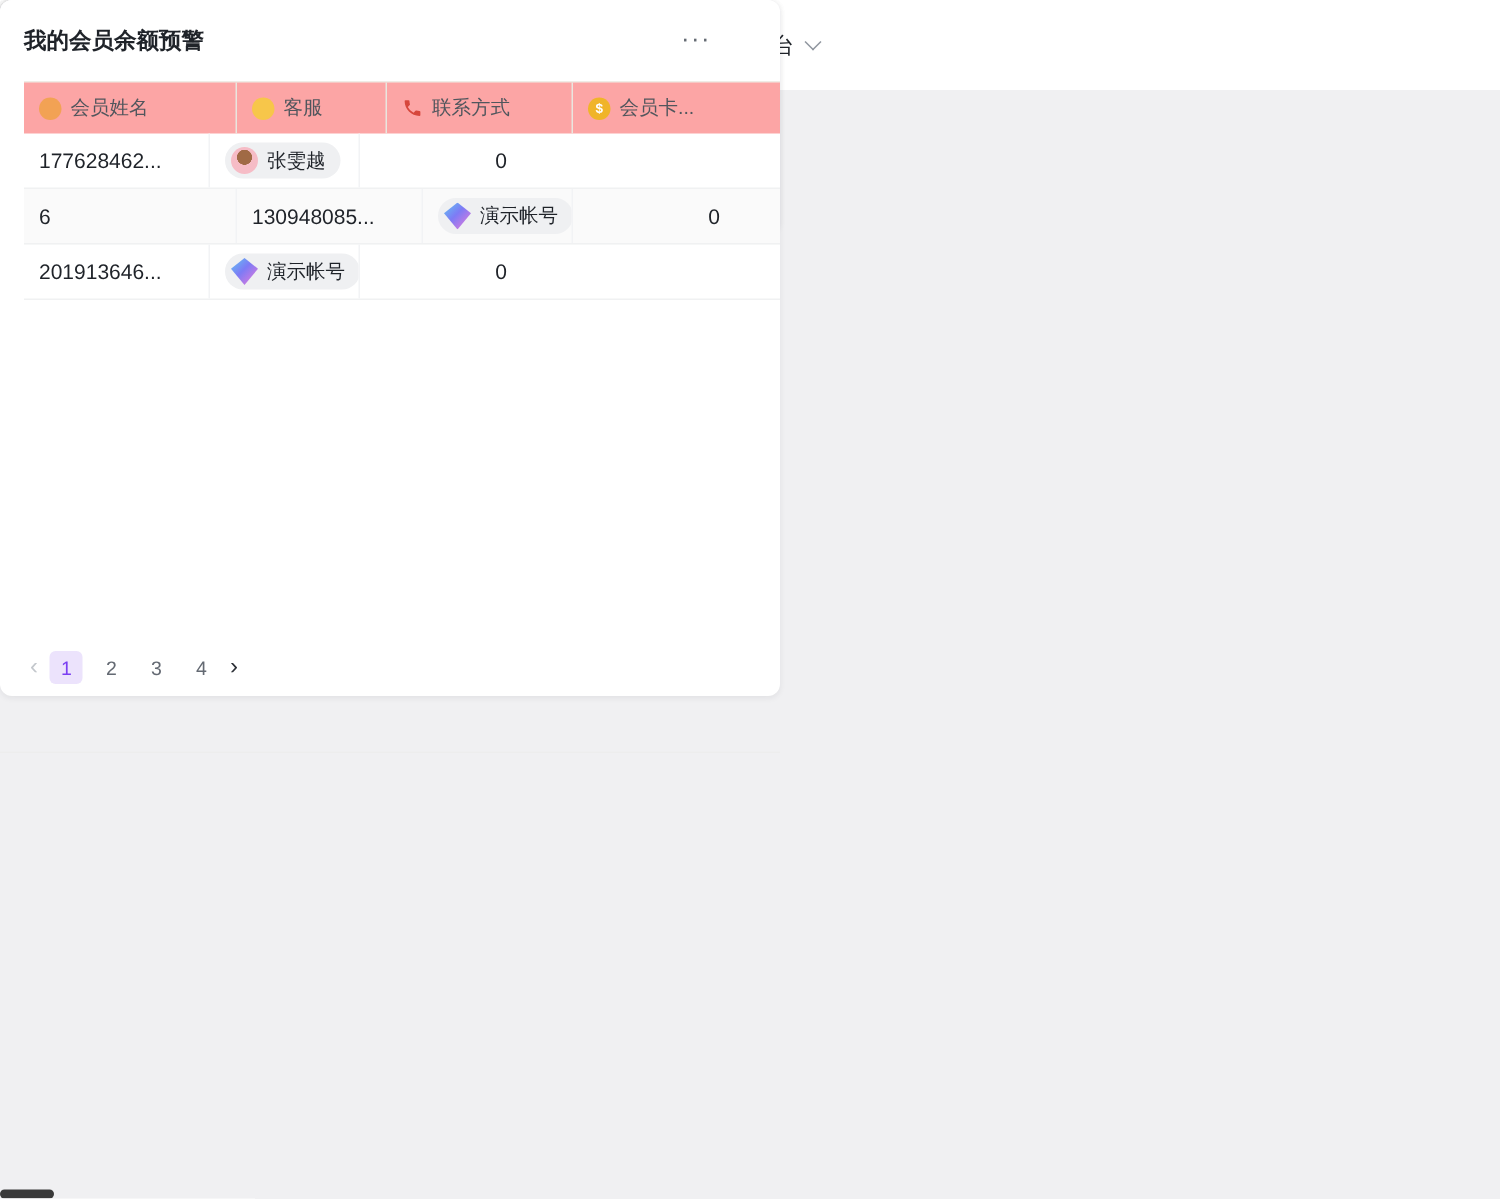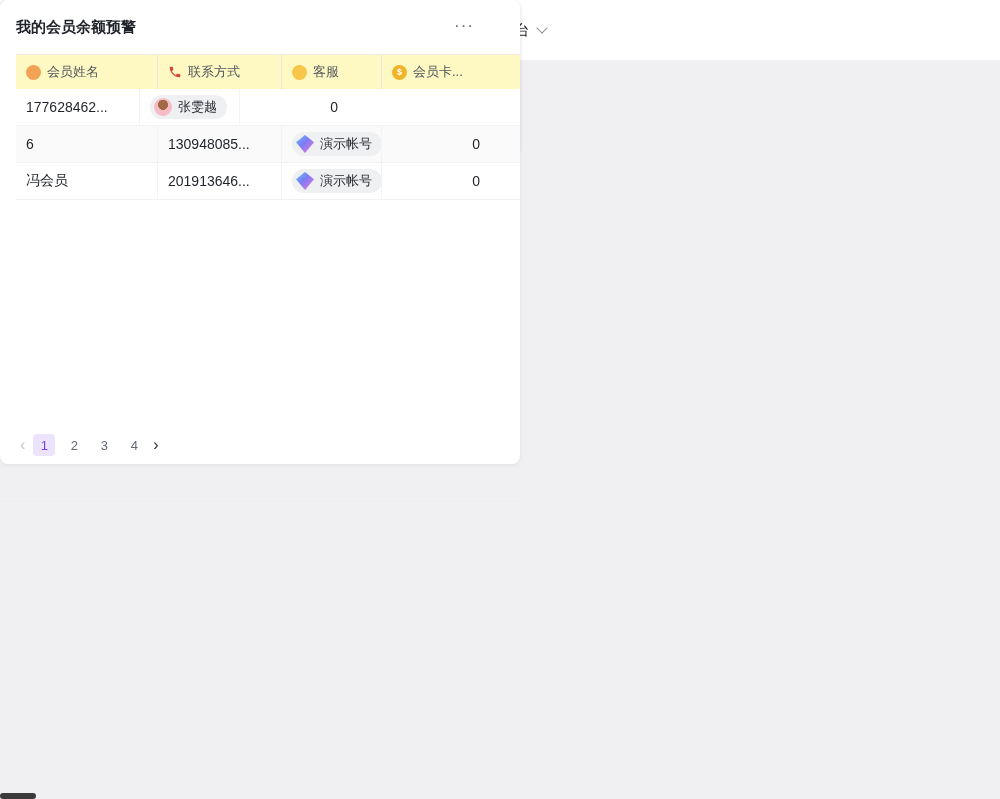--- a/index.html
+++ b/index.html
@@ -56,21 +56,21 @@
   .badge[data-status="expired"] { background:#9ca1a8; }
   .v-scroll { position:absolute; right:2px; top:76px; width:4px; height:310px; background:#f1f1f1; border-radius:2px; }
   .v-thumb  { position:absolute; top:4px; left:0; width:4px; height:120px; background:#cfcfd2; border-radius:2px; cursor:grab; }
 
   
   #balance { left:510; top:267; width:520px; height:464px; }
   .balance-header { height:54px; display:flex; align-items:center; padding:0 16px; position:relative; }
   .balance-dots { position:absolute; right:46px; top:16px; }
 
   .mt { margin-left:16px; }
-  .mt-header { display:flex; height:35px; background:#fef9c3; font-size:13px; color:#51565d;
+  .mt-header { display:flex; height:35px; background:#fca5a5; font-size:13px; color:#51565d;
                border-top:1px solid #efece6; }
   .mh-cell { display:flex; align-items:center; gap:6px; padding-left:10px; border-right:1px solid #e9e6df; overflow:hidden; white-space:nowrap; }
   .mt-row { display:flex; height:37px; align-items:center; font-size:14px; border-bottom:1px solid #f0f1f2; cursor:pointer; }
   .mt-row:nth-child(even) { background:#fafafa; }
   .m-cell { padding-left:10px; border-right:1px solid #f2f3f5; height:100%; display:flex; align-items:center; overflow:hidden; white-space:nowrap; }
   .c1 { width:142px; } .c2 { width:124px; } .c3 { width:100px; }
   .c4 { width:112px; justify-content:flex-end; padding-right:14px; border-right:none; }
 
   .hicon { width:15px; height:15px; border-radius:50%; flex:0 0 15px;
            display:inline-flex; align-items:center; justify-content:center; font-size:9px; color:#fff; }
@@ -259,31 +259,31 @@
       <span class="card-title">我的会员余额预警</span>
       <span class="dots balance-dots">···</span>
     </div>
 
     <div class="mt">
       <div class="mt-header">
         <div class="mh-cell c1">
           <span class="hicon woman"></span>
           <span>会员姓名</span>
         </div>
+        <div class="mh-cell c3">
+          <span class="hicon smiley"></span>
+          <span>客服</span>
+        </div>
         <div class="mh-cell c2">
           <span style="display:inline-flex;">
             <svg width="14" height="14" viewBox="0 0 24 24" fill="#d6473c">
                 <path d="M6.62 10.79a15.05 15.05 0 006.59 6.59l2.2-2.2a1 1 0 011.01-.24c1.12.37 2.33.57 3.58.57a1 1 0 011 1V20a1 1 0 01-1 1C10.61 21 3 13.39 3 4a1 1 0 011-1h3.5a1 1 0 011 1c0 1.25.2 2.46.57 3.58a1 1 0 01-.25 1.01l-2.2 2.2z"></path>
               </svg>
           </span>
           <span>联系方式</span>
-        </div>
-        <div class="mh-cell c3">
-          <span class="hicon smiley"></span>
-          <span>客服</span>
         </div>
         <div class="mh-cell c4" style="justify-content:flex-start;">
           <span class="hicon money">$</span>
           <span>会员卡...</span>
         </div>
       </div>
 
       <div>
         <div class="mt-row">
           <div class="m-cell c2">177628462...</div>
@@ -300,21 +300,20 @@
           <div class="m-cell c2">130948085...</div>
           <div class="m-cell c3">
             <span class="chip">
               <span class="chip-avatar gem"></span>
               <span>演示帐号</span>
             </span>
           </div>
           <div class="m-cell c4">0</div>
         </div>
         <div class="mt-row">
-          <div class="m-cell c1">冯会员</div>
           <div class="m-cell c2">201913646...</div>
           <div class="m-cell c3">
             <span class="chip">
               <span class="chip-avatar gem"></span>
               <span>演示帐号</span>
             </span>
           </div>
           <div class="m-cell c4">0</div>
         </div>
       </div>

